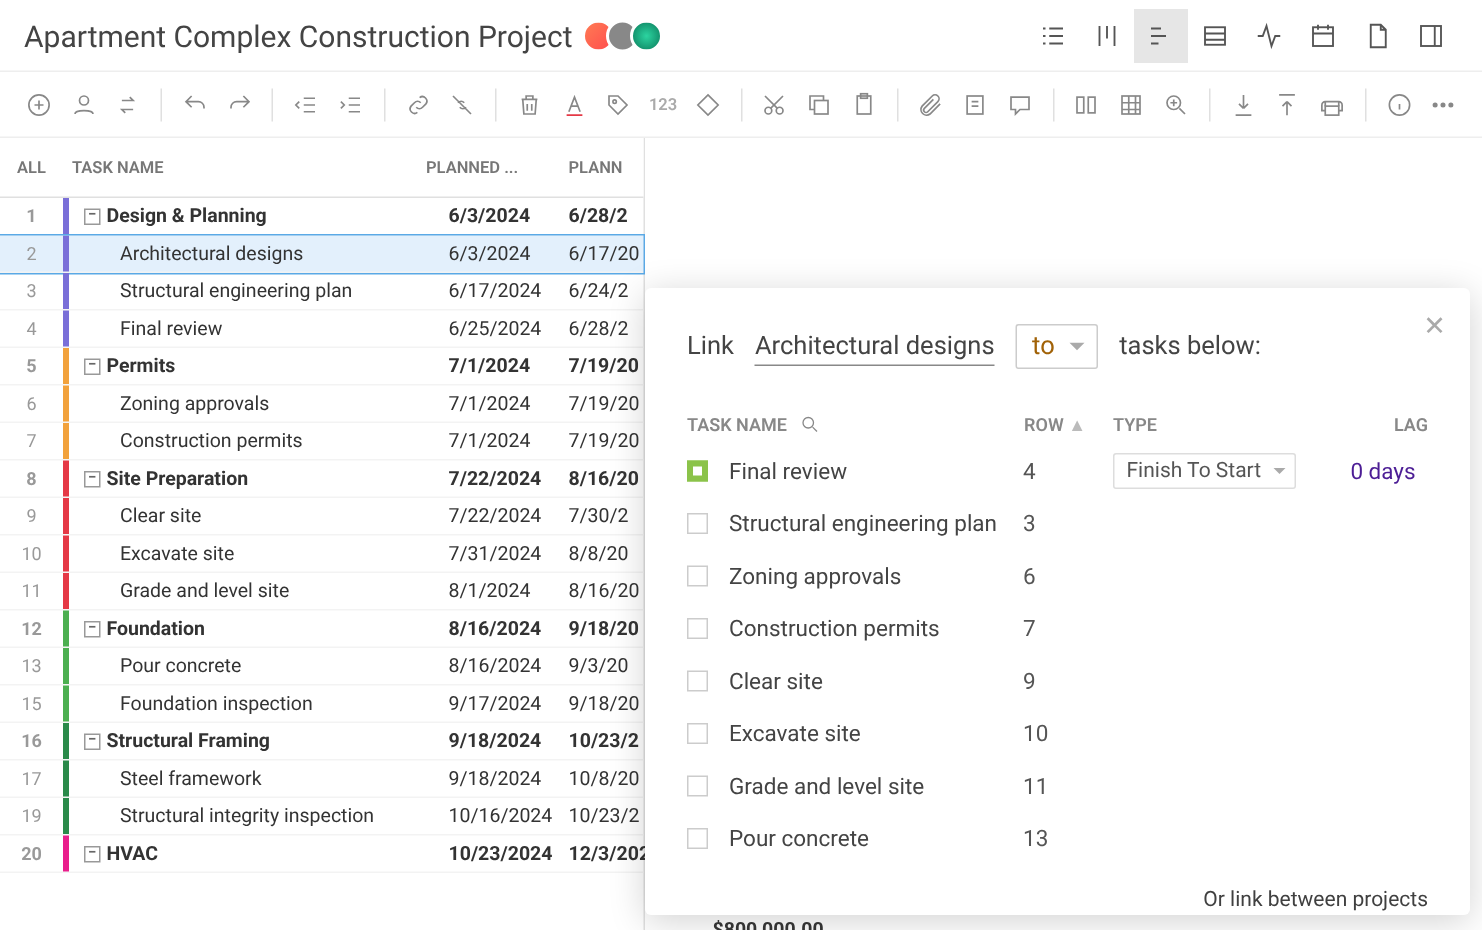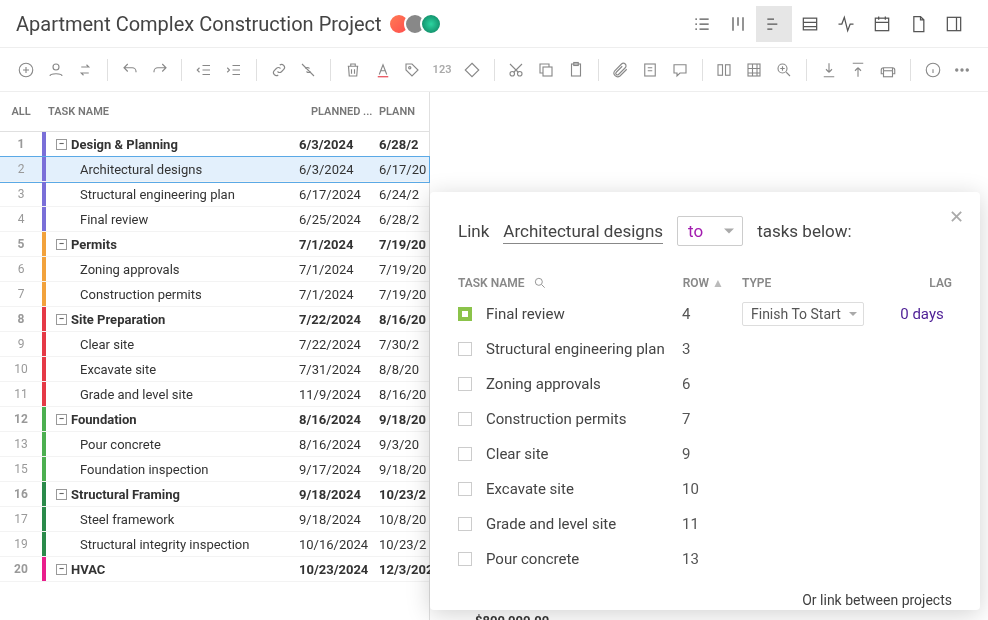--- a/index.html
+++ b/index.html
@@ -22,21 +22,21 @@
 .toolbar { height: 44px; display: flex; align-items: center; padding: 0 12px; gap: 2px; border-bottom: 1px solid #eee; }
 .tbtn { width: 28px; height: 28px; display: flex; align-items: center; justify-content: center; color: #888; cursor: pointer; border-radius: 3px; }
 .tsep { width: 1px; height: 22px; background: #e0e0e0; margin: 0 6px; }
 
 
 .grid-wrap { display: flex; height: calc(100% - 92px); position: relative; }
 .grid { flex: 0 0 430px; border-right: 1px solid #e0e0e0; }
 .ghead { display: flex; height: 40px; align-items: center; background: #fff; font-size: 11px; color: #777; font-weight: 600; border-bottom: 1px solid #e0e0e0; }
 .gh-num { width: 42px; text-align: center; }
 .gh-name { flex: 1; padding-left: 6px; }
-.gh-d1 { width: 68px; }
+.gh-d1 { width: 95px; }
 .gh-d2 { width: 50px; }
 .grow { display: flex; height: 25px; align-items: center; border-bottom: 1px solid #f3f3f3; position: relative; }
 .grow.selected { background: #e3f0fc; outline: 1px solid #5aa9e6; }
 .grow.group { font-weight: 700; color: #222; }
 .gnum { width: 42px; text-align: center; color: #999; font-size: 12px; }
 .gbar { width: 4px; align-self: stretch; }
 .gname { flex: 1; padding-left: 4px; font-size: 13px; color: #333; white-space: nowrap; overflow: hidden; }
 .grow:not(.group) .gname { padding-left: 34px; }
 .grow.group .gname { padding-left: 10px; display: flex; align-items: center; gap: 4px; }
 .collapse-box { width: 11px; height: 11px; border: 1px solid #999; display: inline-flex; align-items: center; justify-content: center; font-size: 10px; line-height: 1; color: #666; }
@@ -45,21 +45,21 @@
 .grow.group .gd, .grow.group .gd2 { font-weight: 700; }
 
 
 .gantt { flex: 1; background: #fff; position: relative; }
 
 
 .dialog { position: absolute; left: 430px; top: 100px; right: 8px; bottom: 10px; background: #fff; box-shadow: 0 4px 24px rgba(0,0,0,0.18); border-radius: 4px; padding: 24px 28px 20px; }
 .dlg-close { position: absolute; top: 14px; right: 16px; color: #aaa; font-size: 18px; cursor: pointer; }
 .dlg-head { display: flex; align-items: baseline; gap: 14px; font-size: 17px; color: #444; margin-bottom: 24px; flex-wrap: wrap; }
 .dlg-link { border-bottom: 1px solid #888; padding-bottom: 2px; }
-.dlg-select { border: 1px solid #ccc; padding: 4px 39px 4px 10px; border-radius: 2px; position: relative; color: #a21caf; }
+.dlg-select { border: 1px solid #ccc; padding: 4px 28px 4px 10px; border-radius: 2px; position: relative; color: #a16207; }
 .dlg-select::after { content: ""; position: absolute; right: 8px; top: 50%; width: 0; height: 0; border-left: 5px solid transparent; border-right: 5px solid transparent; border-top: 5px solid #aaa; transform: translateY(-50%); }
 .dlg-thead { display: flex; font-size: 12px; color: #888; font-weight: 600; padding: 6px 0; }
 .dlg-th-name { flex: 1; display: flex; align-items: center; gap: 8px; }
 .dlg-th-row { width: 60px; text-align: right; padding-right: 18px;}
 .dlg-th-type { width: 150px; }
 .dlg-th-lag { width: 60px; text-align: right; }
 .dlg-body { max-height: 280px; overflow: auto; }
 .dlg-row { display: flex; align-items: center; height: 35px; font-size: 15px; color: #444; }
 .dlg-chk { width: 14px; height: 14px; border: 1px solid #ccc; margin-right: 14px; flex-shrink: 0; position: relative; }
 .dlg-chk.on { background: #8bc34a; border-color: #8bc34a; }
@@ -384,21 +384,21 @@
           <div class="gnum">10</div>
           <div class="gbar" style="background:#e53946"></div>
           <div class="gname"><span>Excavate site</span></div>
           <div class="gd">7/31/2024</div>
           <div class="gd2">8/8/20</div>
         </div>
         <div class="grow">
           <div class="gnum">11</div>
           <div class="gbar" style="background:#e53946"></div>
           <div class="gname"><span>Grade and level site</span></div>
-          <div class="gd">11/9/2024</div>
+          <div class="gd">8/1/2024</div>
           <div class="gd2">8/16/20</div>
         </div>
         <div class="grow group">
           <div class="gnum">12</div>
           <div class="gbar" style="background:#4caf50"></div>
           <div class="gname">
             <span class="collapse-box">−</span>
             <span>Foundation</span>
           </div>
           <div class="gd">8/16/2024</div>

